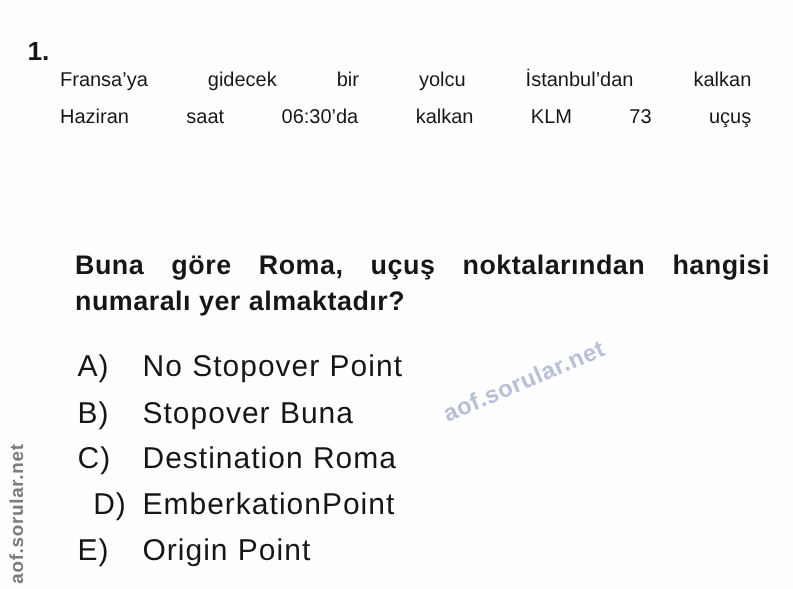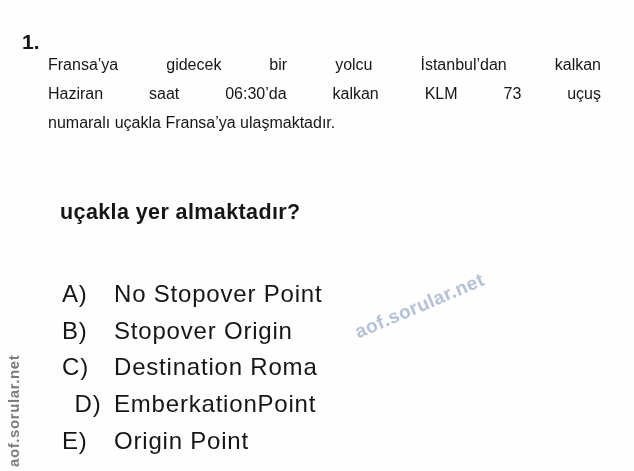--- a/index.html
+++ b/index.html
@@ -55,32 +55,32 @@
 </head>
 <body>
 
 <div class="page">
 
   <div class="qnum">1.</div>
 
   <div class="body-block">
     <div class="jline">Fransa’ya gidecek bir yolcu İstanbul’dan kalkan</div>
     <div class="jline">Haziran saat 06:30’da kalkan KLM 73 uçuş</div>
-    <div class="lline">numaralı uçakla Fransa’ya ulaşmaktadır.</div>
   </div>
 
   <div class="prompt-block">
-    <div class="lline">uçakla yer almaktadır?</div>
+    <div class="jline">Buna göre Roma, uçuş noktalarından hangisi</div>
+    <div class="lline">numaralı yer almaktadır?</div>
   </div>
 
   <div class="opt opt-a">
     <span class="letter">A)</span><span>No Stopover Point</span>
   </div>
   <div class="opt opt-b">
-    <span class="letter">B)</span><span>Stopover Origin</span>
+    <span class="letter">B)</span><span>Stopover Buna</span>
   </div>
   <div class="opt opt-c">
     <span class="letter">C)</span><span>Destination Roma</span>
   </div>
   <div class="opt opt-d">
     <span class="letter">D)</span><span>EmberkationPoint</span>
   </div>
   <div class="opt opt-e">
     <span class="letter">E)</span><span>Origin Point</span>
   </div>

